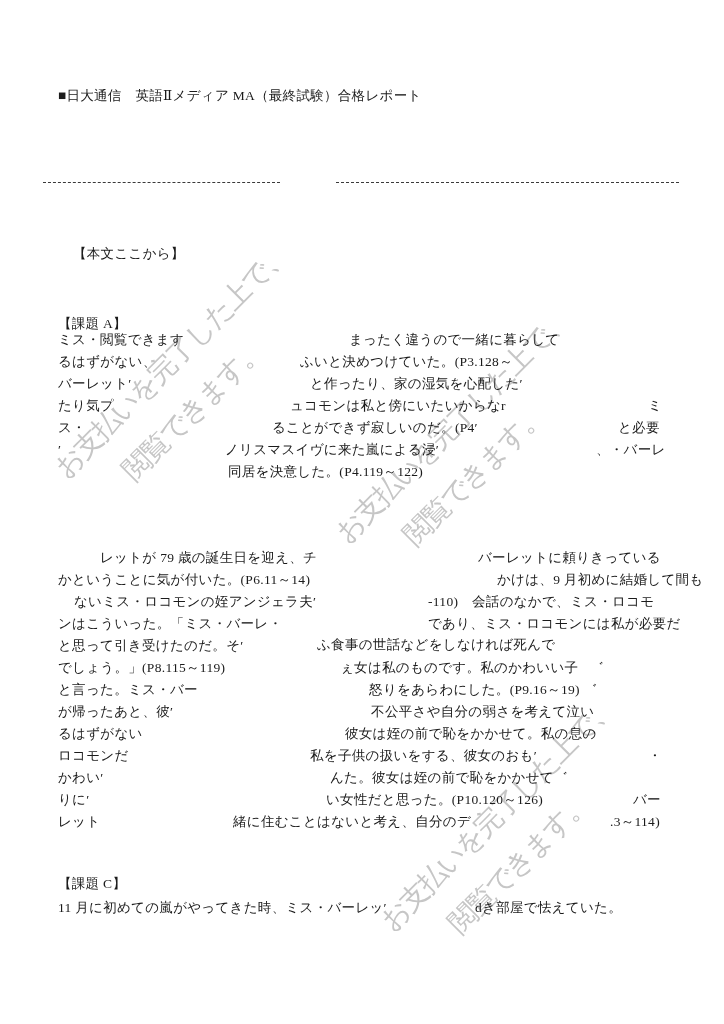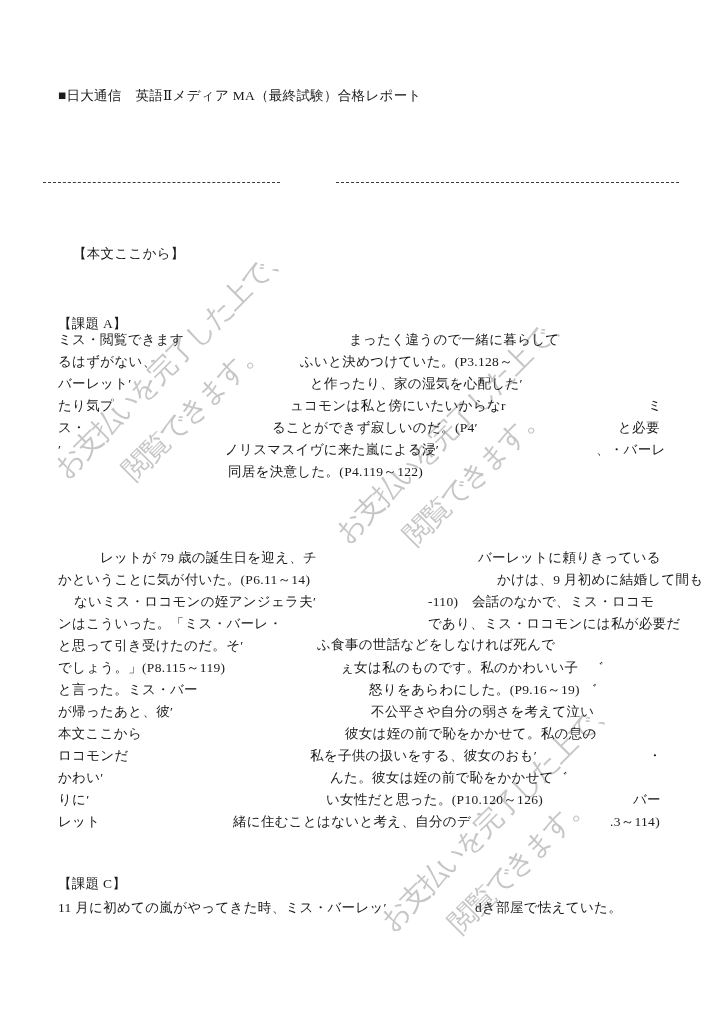--- a/index.html
+++ b/index.html
@@ -98,21 +98,21 @@
       <span class="frag" style="left: 428px; top: 616px;">であり、ミス・ロコモンには私が必要だ</span>
       <span class="frag" style="left: 58px; top: 638px;">と思って引き受けたのだ。そ′</span>
       <span class="frag" style="left: 317px; top: 638px; font-family: Liberation Mono, monospace;">ふ食事の世話などをしなければ死んで</span>
       <span class="frag" style="left: 58px; top: 660px;">でしょう。」(P8.115～119)</span>
       <span class="frag" style="left: 340px; top: 660px;">ぇ女は私のものです。私のかわいい子</span>
       <span class="frag" style="left: 590px; top: 660px;">゛</span>
       <span class="frag" style="left: 58px; top: 682px;">と言った。ミス・バー</span>
       <span class="frag" style="left: 355px; top: 682px;">ゝ怒りをあらわにした。(P9.16～19) ゛</span>
       <span class="frag" style="left: 58px; top: 704px;">が帰ったあと、彼′</span>
       <span class="frag" style="left: 357px; top: 704px;">ゝ不公平さや自分の弱さを考えて泣い</span>
-      <span class="frag" style="left: 58px; top: 726px;">本文ここから</span>
+      <span class="frag" style="left: 58px; top: 726px;">るはずがない</span>
       <span class="frag" style="left: 345px; top: 726px;">彼女は姪の前で恥をかかせて。私の息の</span>
       <span class="frag" style="left: 58px; top: 748px;">ロコモンだ</span>
       <span class="frag" style="left: 310px; top: 748px;">私を子供の扱いをする、彼女のおも′</span>
       <span class="frag" style="left: 648px; top: 748px;">・</span>
       <span class="frag" style="left: 58px; top: 770px;">かわい′</span>
       <span class="frag" style="left: 330px; top: 770px;">んた。彼女は姪の前で恥をかかせて゛</span>
       <span class="frag" style="left: 58px; top: 792px;">りに′</span>
       <span class="frag" style="left: 326px; top: 792px;">い女性だと思った。(P10.120～126)</span>
       <span class="frag" style="left: 633px; top: 792px;">バー</span>
       <span class="frag" style="left: 58px; top: 814px;">レット</span>

